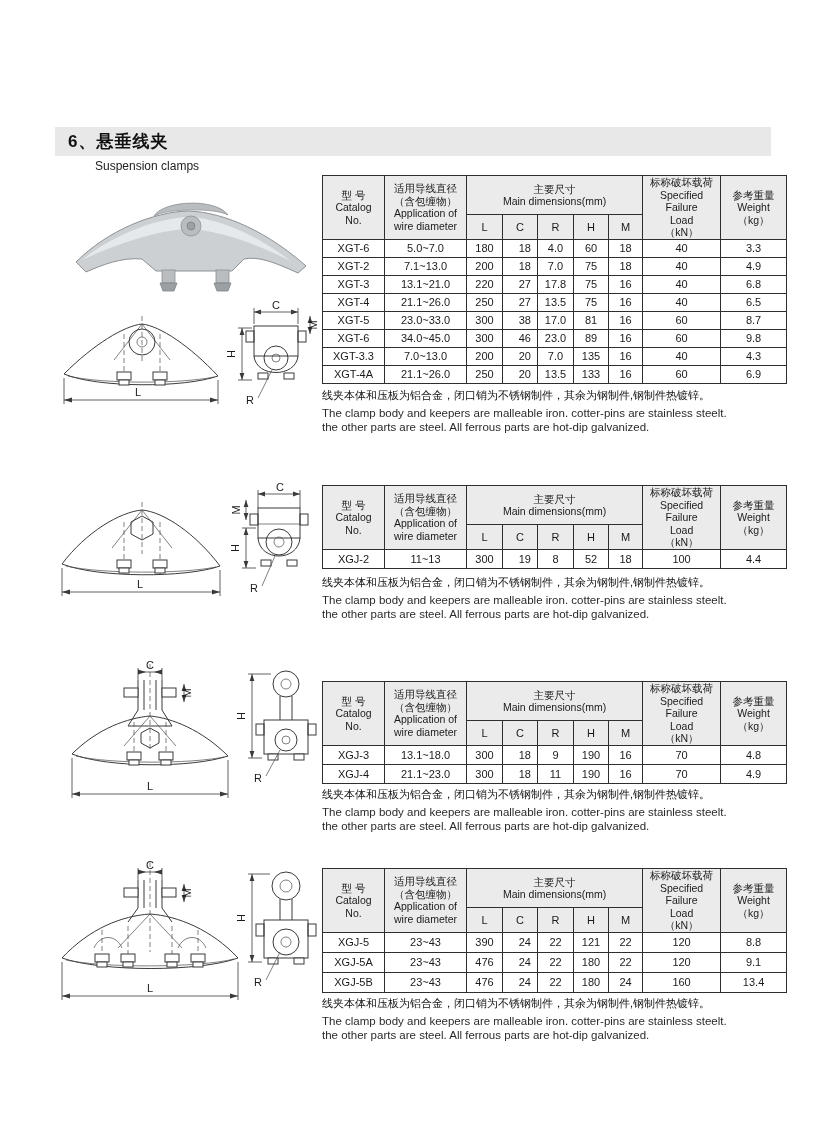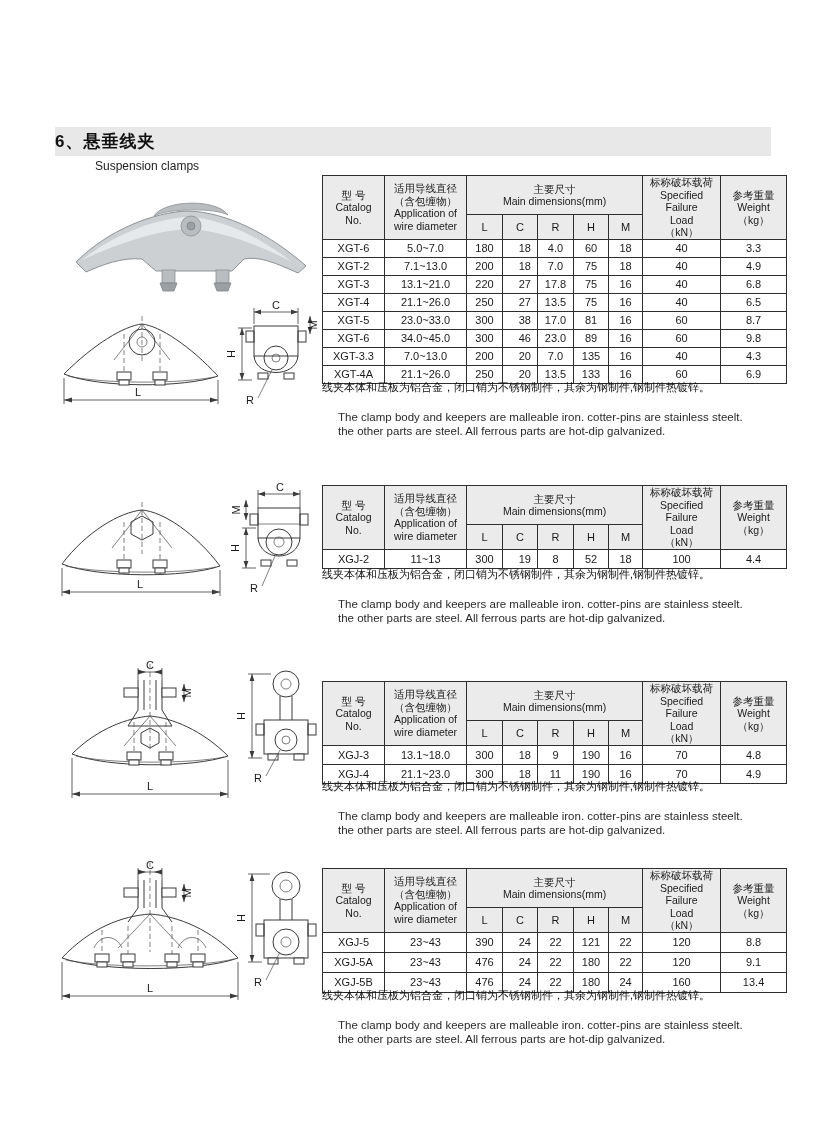--- a/index.html
+++ b/index.html
@@ -3,35 +3,35 @@
 <meta charset="utf-8">
 <style>
   html,body{margin:0;padding:0;}
   body{
     width:826px;height:1122px;position:relative;background:#ffffff;
     font-family:"Liberation Sans",sans-serif;color:#1a1a1a;overflow:hidden;
   }
   .abs{position:absolute;}
   
   .title-bar{left:55px;top:127px;width:716px;height:29px;background:#e8e8e8;display:flex;align-items:center;}
-  .title-text{font-size:17px;font-weight:bold;padding-left:0;letter-spacing:1px;color:#111;}
+  .title-text{font-size:17px;font-weight:bold;padding-left:13px;letter-spacing:1px;color:#111;}
   .subtitle{left:95px;top:159px;font-size:12px;color:#222;}
   
   .spec-table{border-collapse:collapse;table-layout:fixed;width:464px;color:#1a1a1a;}
   .spec-table th,.spec-table td{border:1px solid #2e2e2e;text-align:center;padding:0;overflow:hidden;}
   .spec-table thead th{background:#ebebeb;font-weight:normal;font-size:10.5px;line-height:12.5px;vertical-align:middle;}
   .spec-table thead tr.grp th{height:36px;}
   .spec-table thead tr.sub th{height:22px;font-size:11px;}
   .spec-table td{height:17px;font-size:11px;}
   .spec-table td:nth-child(4){text-align:right;padding-right:6px;}
   table.rows18 td{height:18px;}
   table.rows19 td{height:19px;}
   
-  .note-cn{font-size:11px;color:#111;margin:0 0 4px 0;}
-  .note-en{font-size:11.5px;line-height:13.5px;color:#2a2a2a;margin:16px;}
+  .note-cn{font-size:11px;color:#111;margin:8px 0 4px 0;}
+  .note-en{font-size:11.5px;line-height:13.5px;color:#2a2a2a;margin:0;}
   
   svg .ln{fill:none;stroke:#3a3a3a;stroke-width:1;}
   svg .thin{fill:none;stroke:#4a4a4a;stroke-width:.7;}
   svg .dash{fill:none;stroke:#4a4a4a;stroke-width:.7;stroke-dasharray:5 3;}
   svg .dim{fill:none;stroke:#3a3a3a;stroke-width:.8;}
   svg .arr{fill:#3a3a3a;stroke:none;}
   svg .nut{fill:#ffffff;stroke:#3a3a3a;stroke-width:1;}
   svg text{font-family:"Liberation Sans",sans-serif;font-size:11px;fill:#1c1c1c;}
   
   svg .ph-body{fill:#ccd0d3;stroke:#8d9194;stroke-width:1;}

